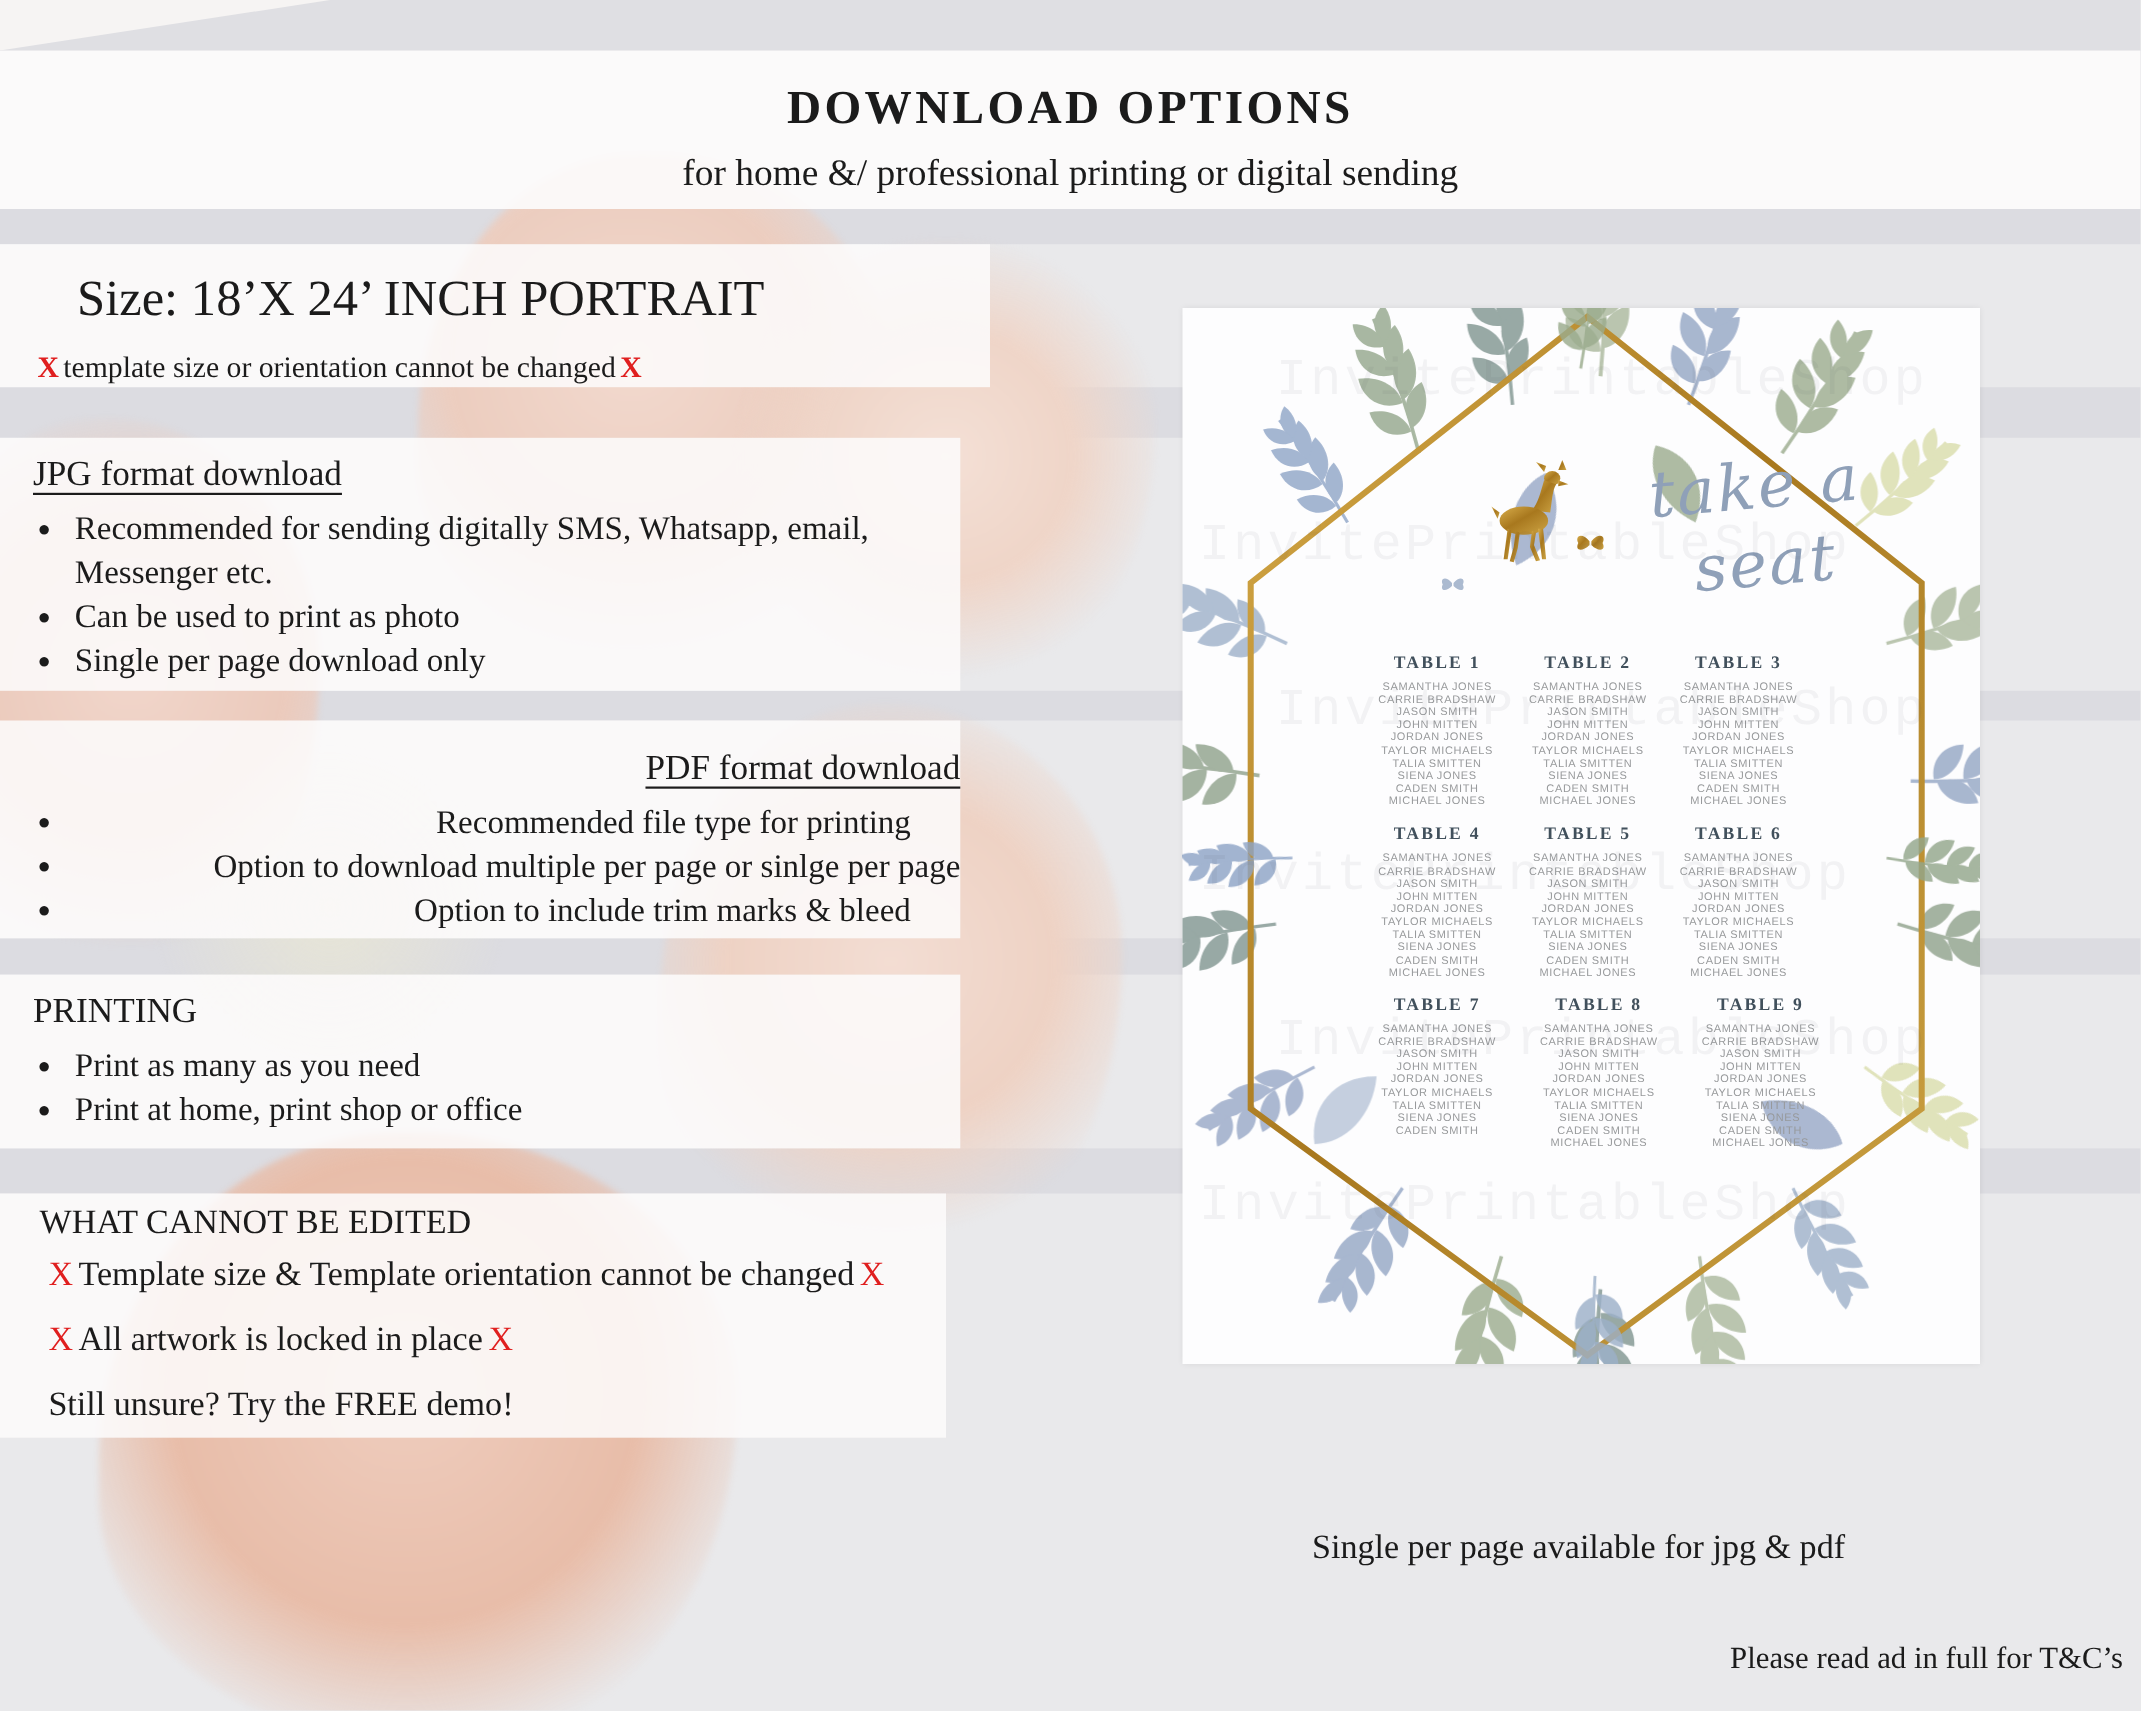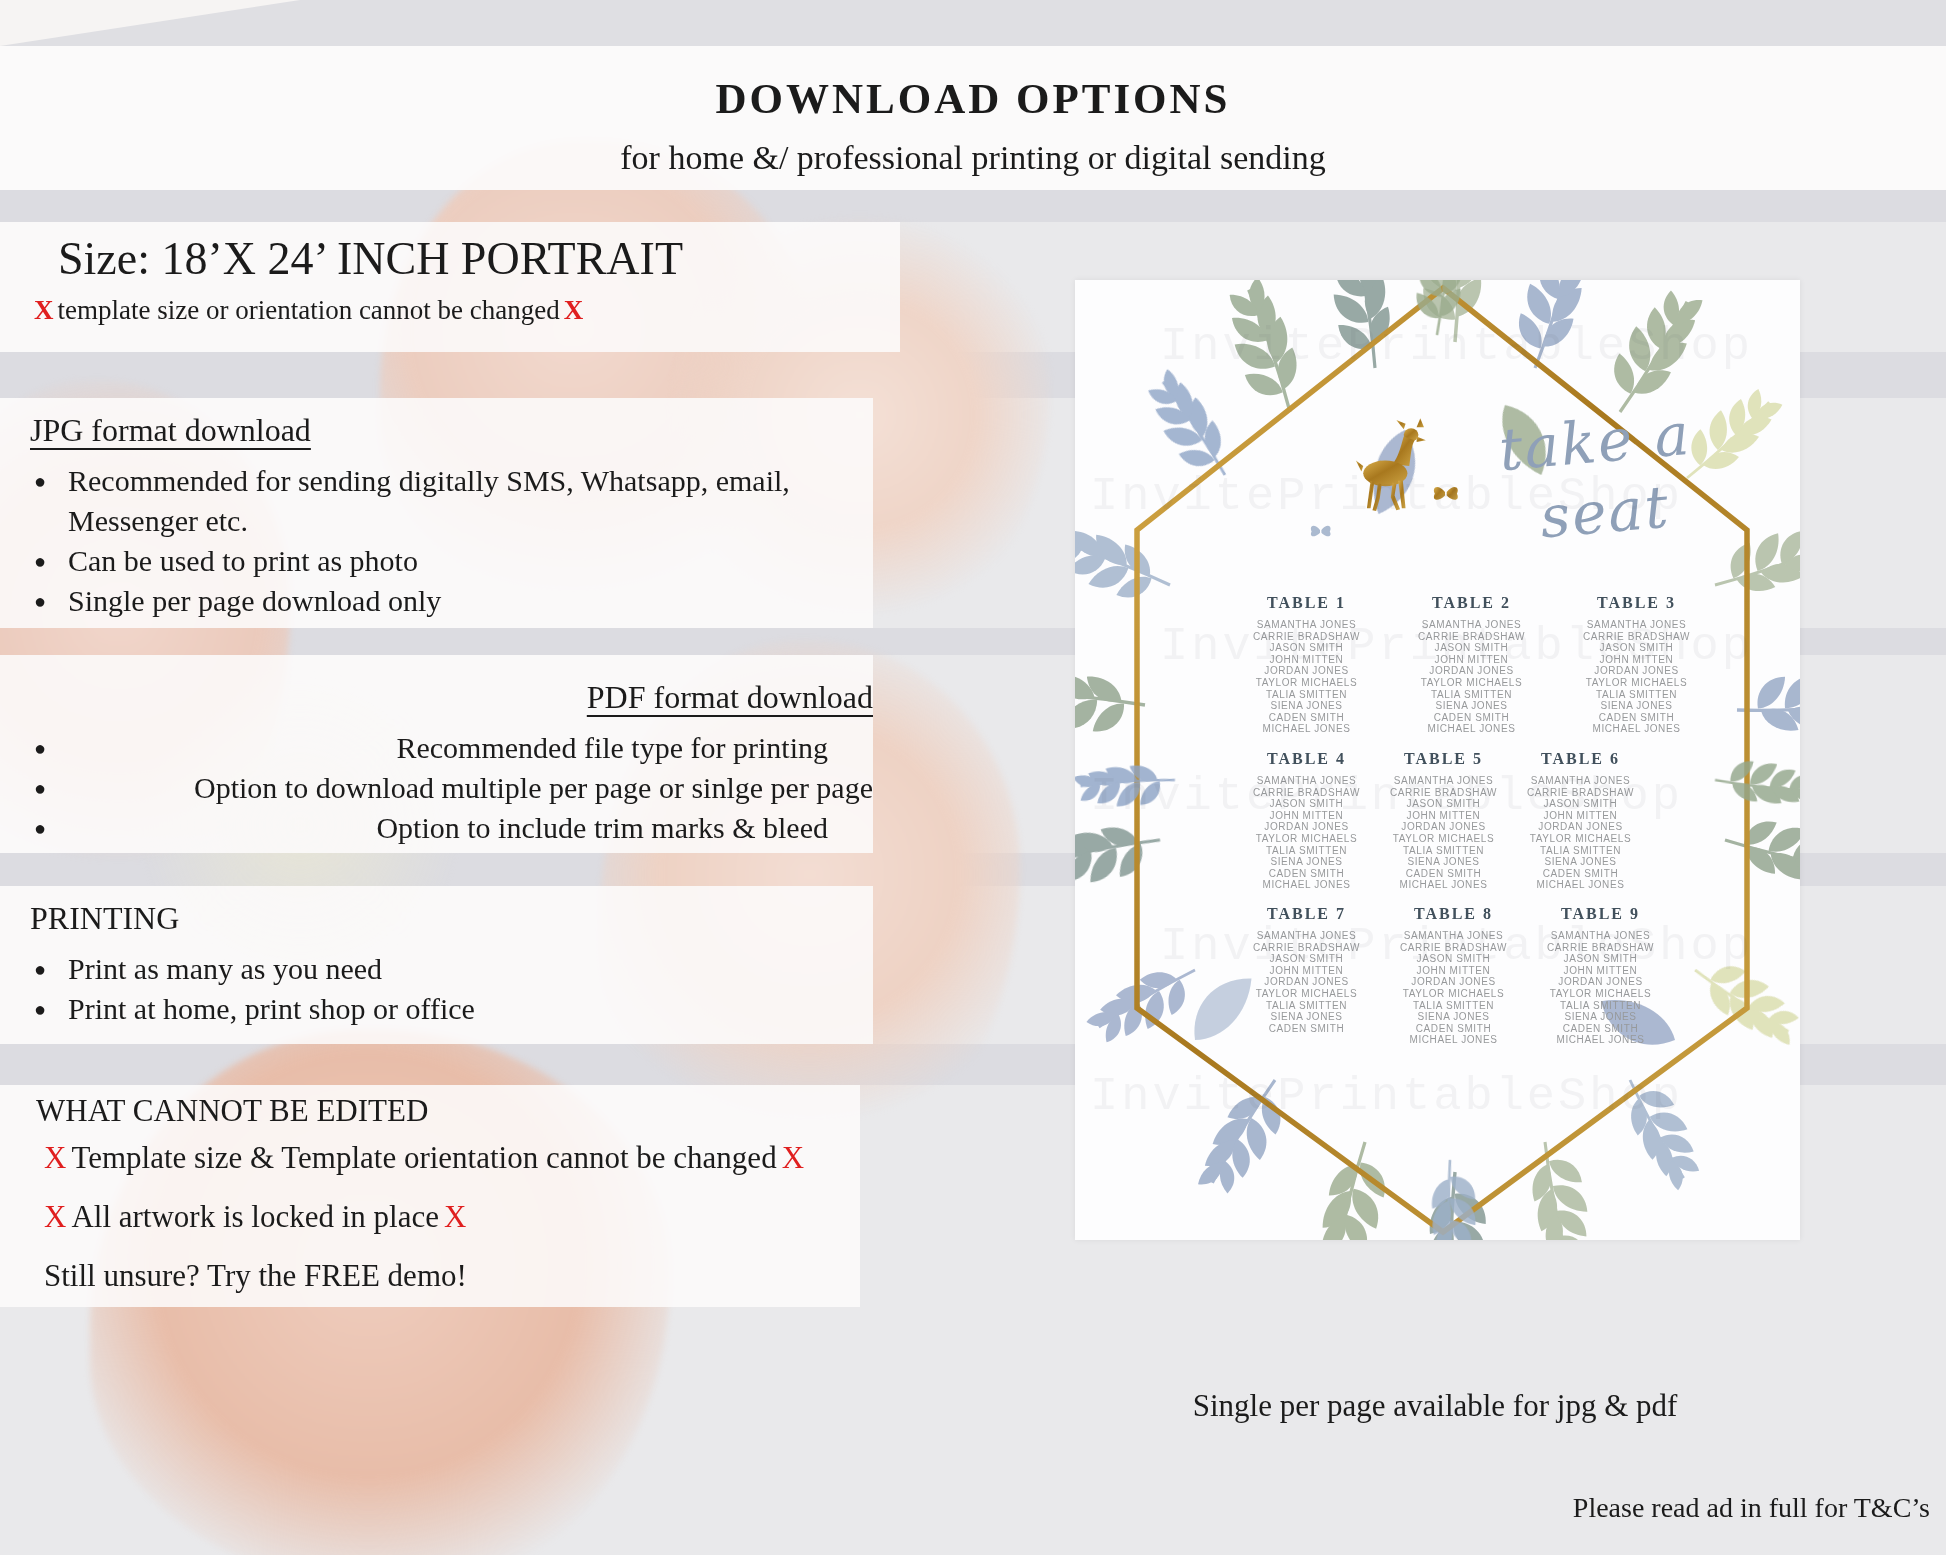--- a/index.html
+++ b/index.html
@@ -36,21 +36,21 @@
     background:rgba(252,251,251,0.93); text-align:center;}
   #header-title{margin:8px; padding-top:20px; font-size:43px; font-weight:600; letter-spacing:3px;}
   #header-sub{margin:0; padding-top:8px; font-size:34px; font-weight:400;}
   
   .band{position:absolute; left:0; background:rgba(252,251,251,0.88);}
   #band-size{top:222px; width:900px; height:130px;}
   #band-jpg{top:398px; width:873px; height:230px;}
   #band-pdf{top:655px; width:873px; height:198px;text-align:right;}
   #band-print{top:886px; width:873px; height:158px;}
   #band-cannot{top:1085px; width:860px; height:222px;}
-  #size-title{margin:0; padding:10px 0 0 58px; font-size:46px; font-weight:500;}
+  #size-title{margin:12px; padding:10px 0 0 58px; font-size:46px; font-weight:500;}
   #size-note{margin:0; padding:10px 0 0 30px; font-size:27px;}
   .xmark{color:#e01f1f; font-weight:700; padding:0 4px;}
   .sec-head{margin:0; padding:14px 0 0 30px; font-size:32px; font-weight:500;}
   .underlined{text-decoration:underline; text-underline-offset:7px; text-decoration-thickness:2px;}
   ul.bullets{list-style:none; margin:12px 0 0 0; padding:0 0 0 34px;}
   ul.bullets li{position:relative; font-size:30px; line-height:40px; padding-left:34px; max-width:760px;}
   ul.bullets li::before{content:"●"; position:absolute; left:0; top:0; font-size:20px; line-height:40px;}
   #band-cannot .sec-head{padding:8px 0 0 36px; font-size:31px;}
   .cannot-line{margin:18px; padding:0 0 0 26px; font-size:31px; line-height:41px;}
   .cannot-line .xmark{font-weight:400; padding:0 5px 0 0;}
@@ -60,21 +60,21 @@
     background:#fdfdfe; box-shadow:0 0 6px rgba(0,0,0,0.07);}
   #greenery-svg{position:absolute; left:0; top:0;}
   #take-a{position:absolute; left:405px; top:128px; width:230px; text-align:center;
     font-family:"DejaVu Serif", serif; font-style:italic; font-size:58px; color:#8fa0b8;
     transform:rotate(-5deg); letter-spacing:2px;}
   #seat{position:absolute; left:430px; top:198px; width:200px; text-align:center;
     font-family:"DejaVu Serif", serif; font-style:italic; font-size:58px; color:#8fa0b8;
     transform:rotate(-5deg); letter-spacing:2px;}
   .table-row{position:absolute; left:163px; width:420px; display:grid;
     grid-template-columns:repeat(3,137px);}
-  #row-0{top:314px;gap:28px;} #row-1{top:470px;} #row-2{top:625px;gap:10px;}
+  #row-0{top:314px;} #row-1{top:470px;} #row-2{top:625px;gap:10px;}
   .table-cell{text-align:center;}
   .table-title{font-family:"Liberation Serif", serif; font-size:16px; font-weight:600;
     color:#41505c; letter-spacing:2px; margin-bottom:7px;}
   .guest{font-family:"Liberation Sans", sans-serif; font-size:10px; line-height:11.6px;
     color:#97999b; letter-spacing:0.6px;}
   #watermark-layer{position:absolute; left:0; top:0; width:725px; height:960px;
     overflow:hidden; pointer-events:none;}
   .wm-row{position:absolute; font-family:Liberation Mono, monospace; font-size:47px;
     font-weight:300; letter-spacing:3px; color:#4a4f55; opacity:0.06; white-space:nowrap;}
   

